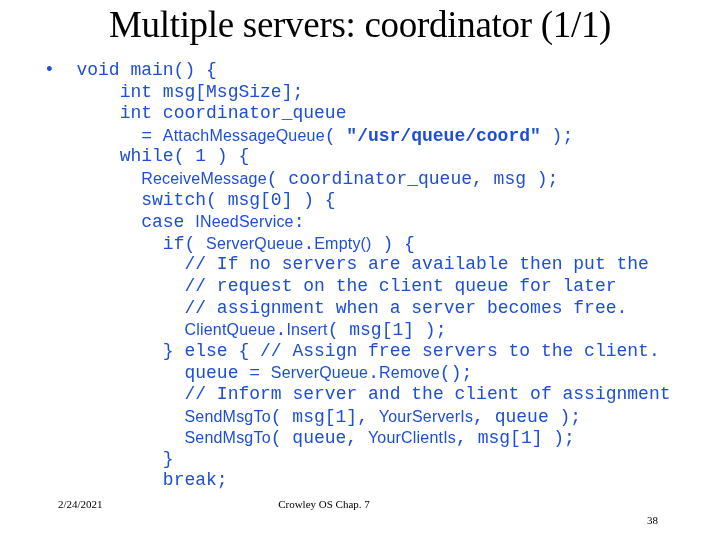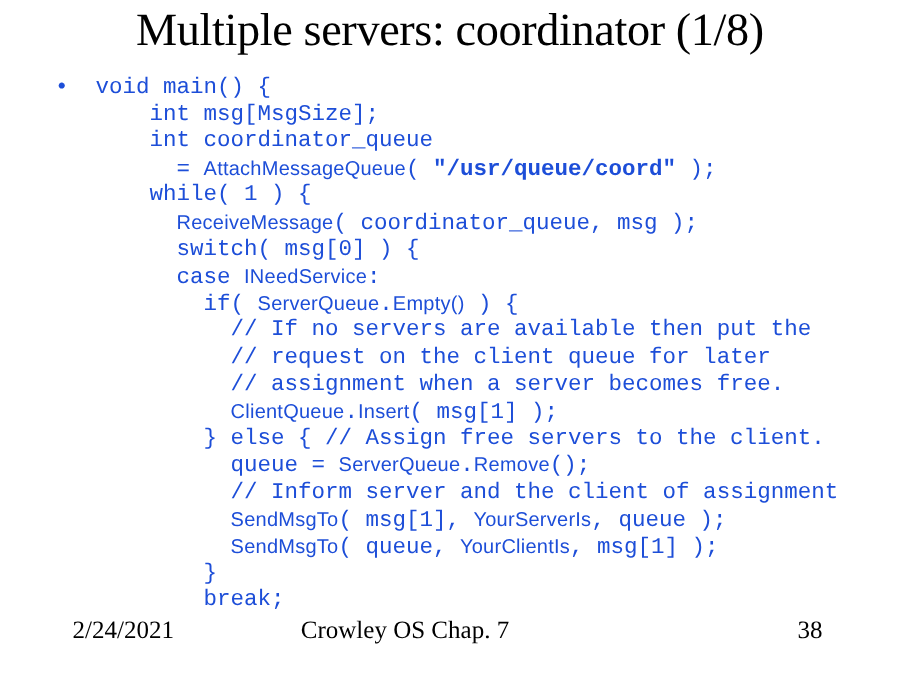--- a/index.html
+++ b/index.html
@@ -62,51 +62,51 @@
     font-weight: bold;
     font-size: 18px;
   }
   #footer {
     position: absolute;
     left: 0;
     top: 494px;
     width: 720px;
     height: 22px;
     font-family: "Liberation Serif", serif;
-    font-size: 20px;
+    font-size: 11px;
     line-height: 20px;
     color: #000000;
   }
   #footer-date {
     position: absolute;
     left: 58px;
     top: 0;
     white-space: nowrap;
   }
   #footer-center {
     position: absolute;
     left: 0;
     top: 0;
     width: 648px;
     text-align: center;
     white-space: nowrap;
   }
   #footer-page {
     position: absolute;
     right: 62px;
-    top: 0;
+    top: 16px;
     white-space: nowrap;
   }
 </style>
 </head>
 <body>
 
 <div id="slide">
 
-  <div id="slide-title">Multiple servers: coordinator (1/8)</div>
+  <div id="slide-title">Multiple servers: coordinator (1/1)</div>
 
   <div id="code-body"><div class="code-line"><span style="font-family: &quot;Liberation Mono&quot;, monospace;">•  </span><span></span><span>void main() {</span></div><div class="code-line"><span>   </span><span>    </span><span>int msg[MsgSize];</span></div><div class="code-line"><span>   </span><span>    </span><span>int coordinator_queue</span></div><div class="code-line"><span>   </span><span>      </span><span>= </span><span class="ident">AttachMessageQueue</span><span>( </span><span class="strlit">"/usr/queue/coord"</span><span> );</span></div><div class="code-line"><span>   </span><span>    </span><span>while( 1 ) {</span></div><div class="code-line"><span>   </span><span>      </span><span class="ident">Receive</span><span class="ident">Message</span><span>( coordinator_queue, msg );</span></div><div class="code-line"><span>   </span><span>      </span><span>switch( msg[0] ) {</span></div><div class="code-line"><span>   </span><span>      </span><span>case </span><span class="ident">INeedService</span><span>:</span></div><div class="code-line"><span>   </span><span>        </span><span>if( </span><span class="ident">ServerQueue</span><span>.</span><span class="ident">Empty()</span><span> ) {</span></div><div class="code-line"><span>   </span><span>          </span><span>// If no servers are available then put the</span></div><div class="code-line"><span>   </span><span>          </span><span>// request on the client queue for later</span></div><div class="code-line"><span>   </span><span>          </span><span>// assignment when a server becomes free.</span></div><div class="code-line"><span>   </span><span>          </span><span class="ident">Client</span><span class="ident">Queue</span><span>.</span><span class="ident">Insert</span><span>( msg[1] );</span></div><div class="code-line"><span>   </span><span>        </span><span>} else { // Assign free servers to the client.</span></div><div class="code-line"><span>   </span><span>          </span><span>queue = </span><span class="ident">ServerQueue</span><span>.</span><span class="ident">Remove</span><span>();</span></div><div class="code-line"><span>   </span><span>          </span><span>// Inform server and the client of assignment</span></div><div class="code-line"><span>   </span><span>          </span><span class="ident">Send</span><span class="ident">Msg</span><span class="ident">To</span><span>( msg[1], </span><span class="ident">Your</span><span class="ident">Server</span><span class="ident">Is</span><span>, queue );</span></div><div class="code-line"><span>   </span><span>          </span><span class="ident">Send</span><span class="ident">Msg</span><span class="ident">To</span><span>( queue, </span><span class="ident">Your</span><span class="ident">Client</span><span class="ident">Is</span><span>, msg[1] );</span></div><div class="code-line"><span>   </span><span>        </span><span>}</span></div><div class="code-line"><span>   </span><span>        </span><span>break;</span></div></div>
 
   <div id="footer">
     <span id="footer-date">2/24/2021</span>
     <span id="footer-center">Crowley  OS  Chap. 7</span>
     <span id="footer-page">38</span>
   </div>
 
 </div>

